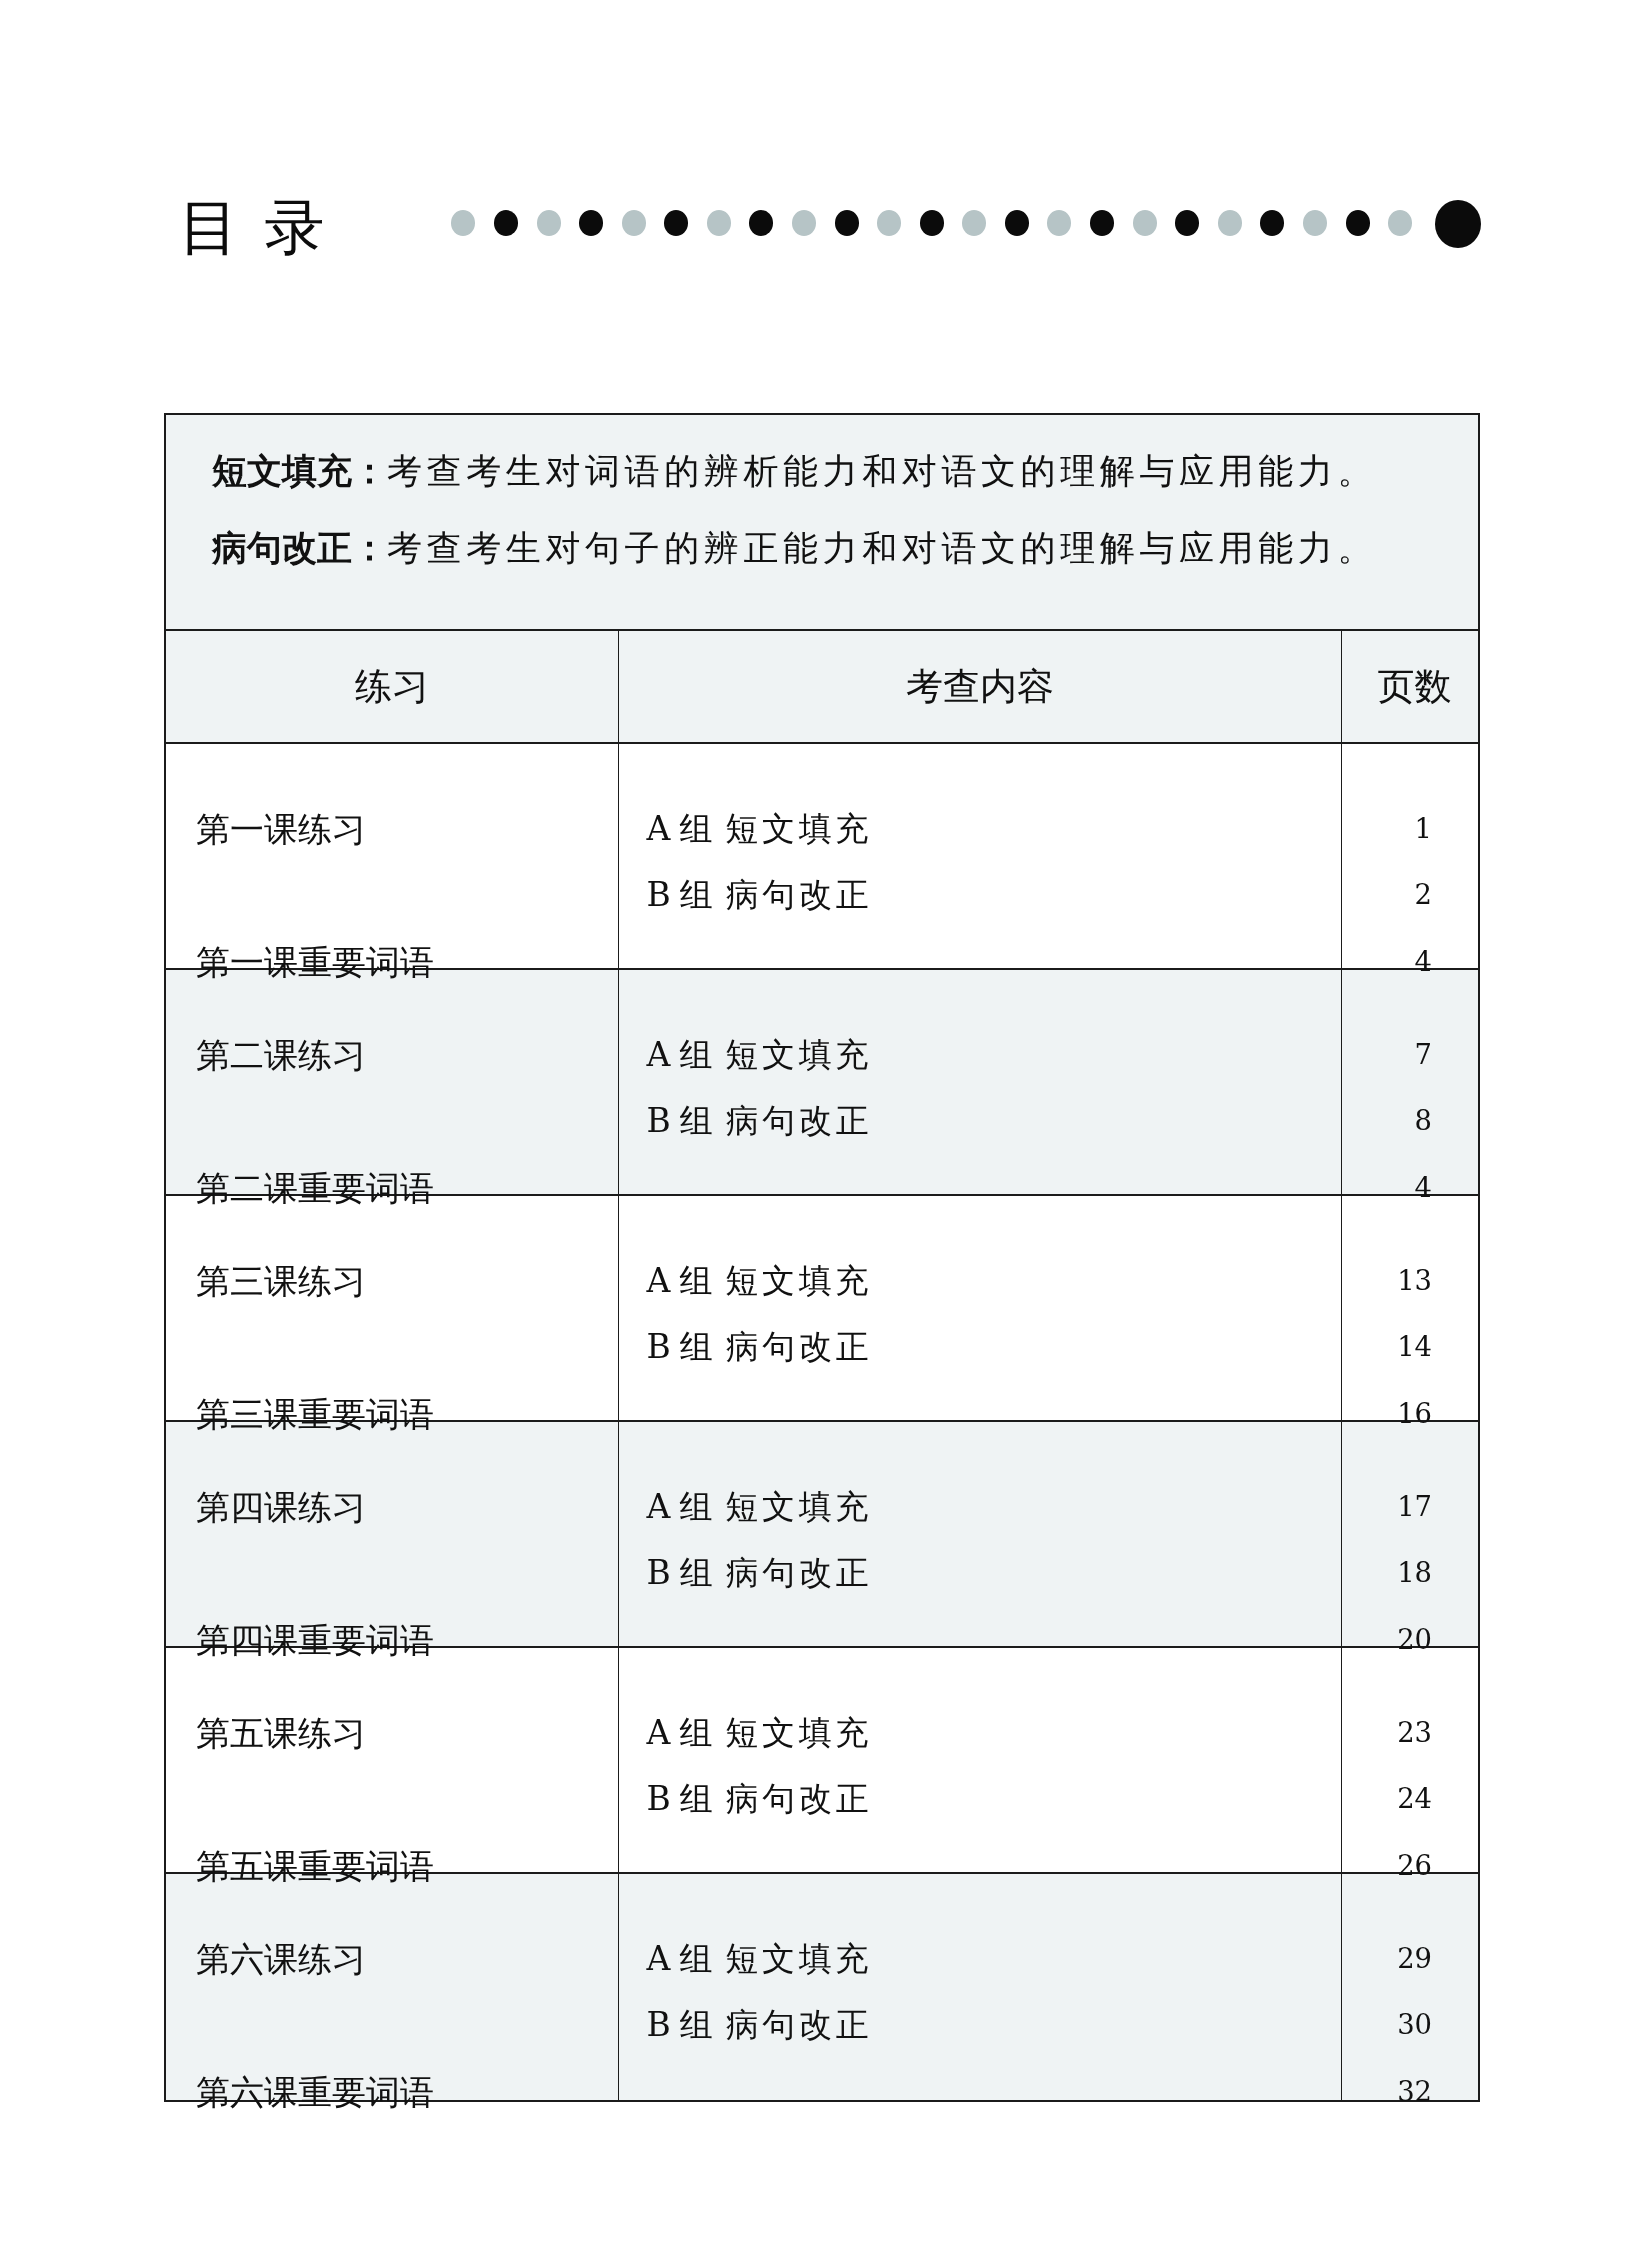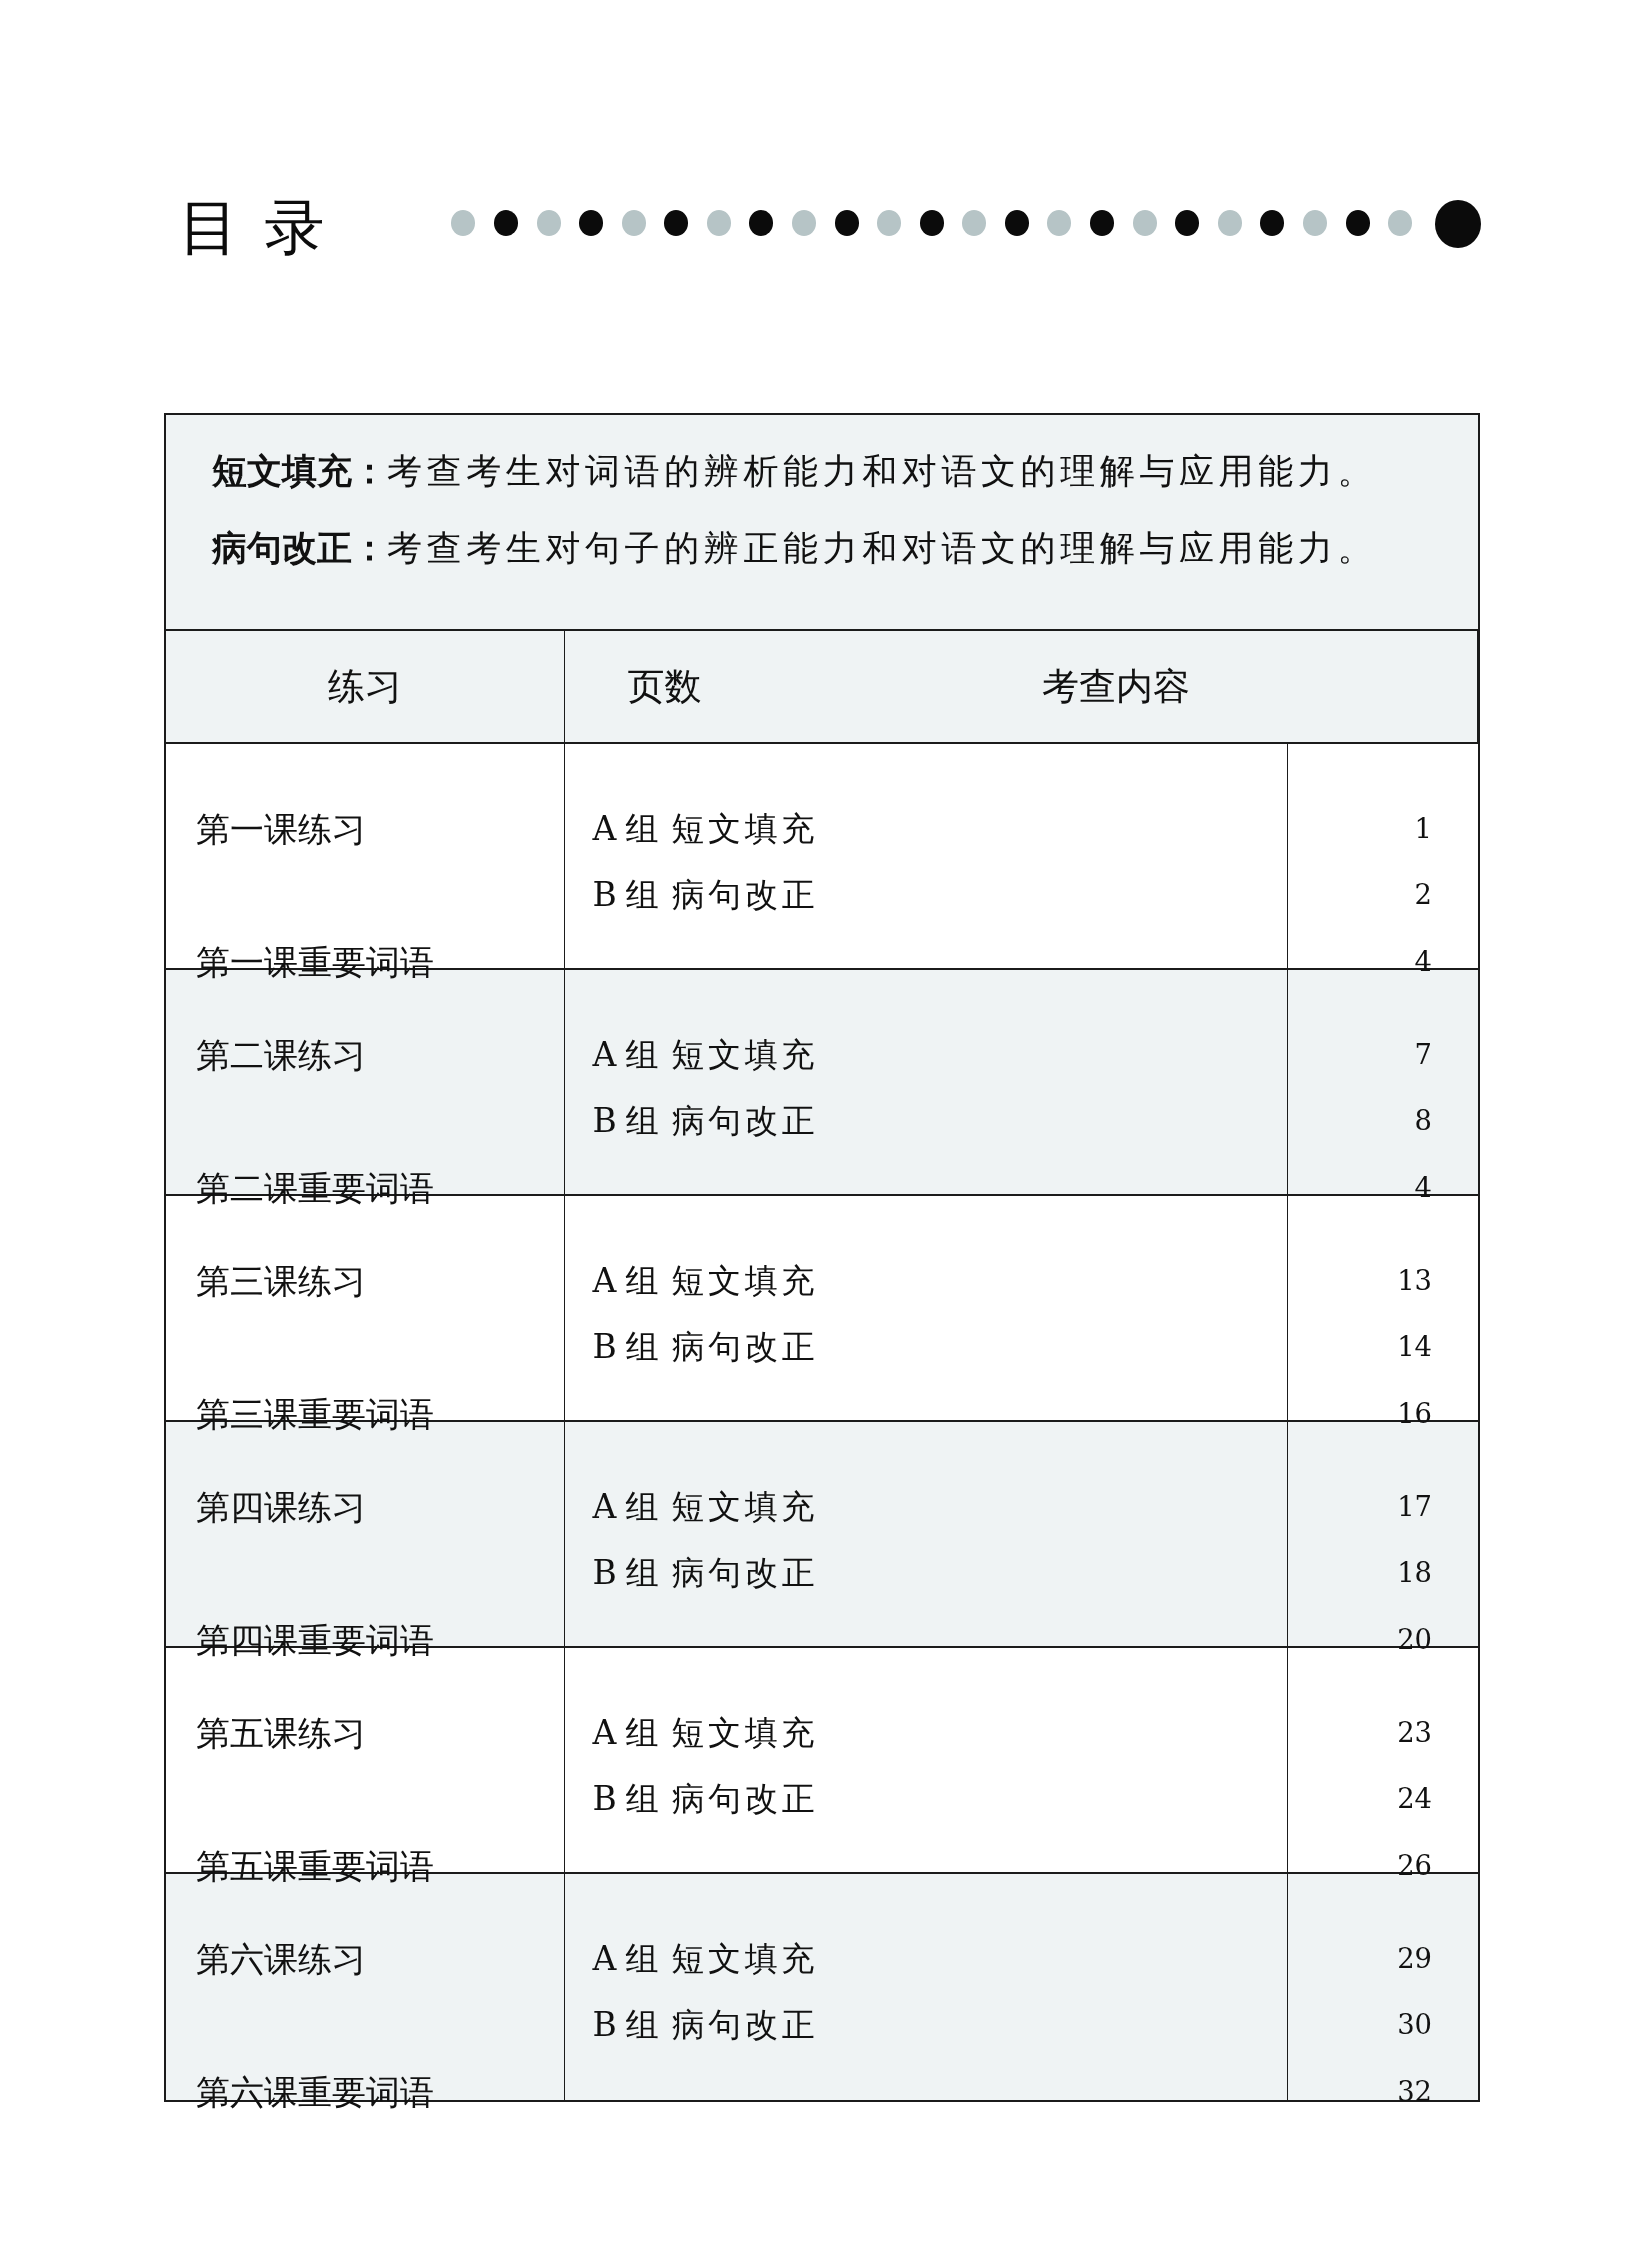--- a/index.html
+++ b/index.html
@@ -27,21 +27,21 @@
     padding: 37px 0 0 46px; border-bottom: 2.7px solid #1b1b1b;
   }
   .intro-line { font-size: 35px; line-height: 38px; height: 38px; margin-bottom: 39px; white-space: nowrap; }
   .intro-label { font-family: "DejaVu Sans", sans-serif; font-weight: bold; }
   .intro-text { font-family: "DejaVu Serif", "Liberation Serif", serif; letter-spacing: 4.6px; }
 
   .row { display: flex; box-sizing: border-box; border-bottom: 2.7px solid #1b1b1b; }
   .row:last-child { border-bottom: none; }
   .head-row { height: 113px; background: #eff3f4; }
   .cell { box-sizing: border-box; position: relative; }
-  .c1 { width: 399px; border-right: 1.8px solid #1b1b1b; }
+  .c1 { width: 453px; border-right: 1.8px solid #1b1b1b; }
   .c2 { width: 723px; border-right: 1.8px solid #1b1b1b; }
   .c3 { flex: 1; }
   .head-row .cell {
     display: flex; align-items: center; justify-content: center;
     font-size: 37px; font-family: "DejaVu Sans", sans-serif;
   }
   .head-row .c3 { padding-left: 9.1px; }
 
   .body-row { height: 226px; }
   .body-row.shade { background: #eff3f4; }
@@ -92,22 +92,22 @@
     <div class="intro-line">
       <span class="intro-label">短文填充：</span><span class="intro-text">考查考生对词语的辨析能力和对语文的理解与应用能力。</span>
     </div>
     <div class="intro-line">
       <span class="intro-label">病句改正：</span><span class="intro-text">考查考生对句子的辨正能力和对语文的理解与应用能力。</span>
     </div>
   </div>
 
   <div class="row head-row">
     <div class="cell c1">练习</div>
+    <div class="cell c2">考查内容</div>
     <div class="cell c3">页数</div>
-    <div class="cell c2">考查内容</div>
   </div>
 
   <div id="rows">
       <div class="row body-row">
         <div class="cell c1">
           <div class="line l1">第一课练习</div>
           <div class="line l3">第一课重要词语</div>
         </div>
         <div class="cell c2">
           <div class="line l1"><span class="grp-letter">A</span><span class="grp-word">组</span><span>短文填充</span></div>

